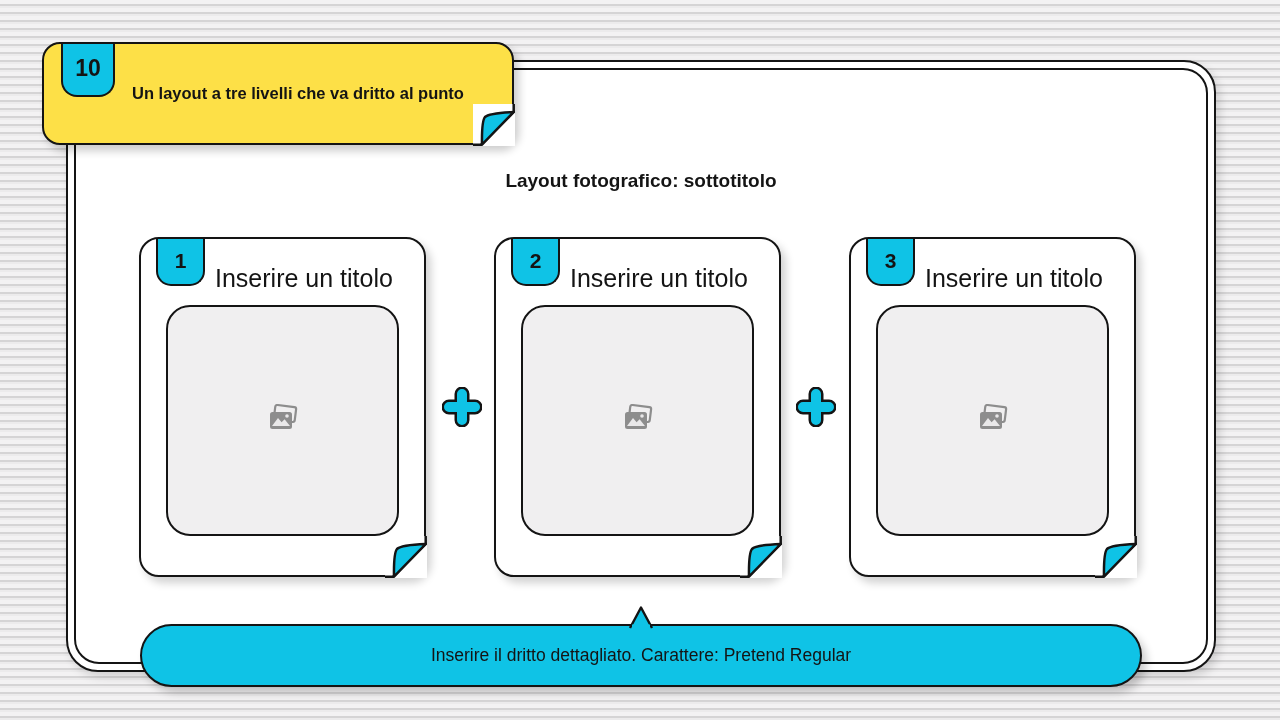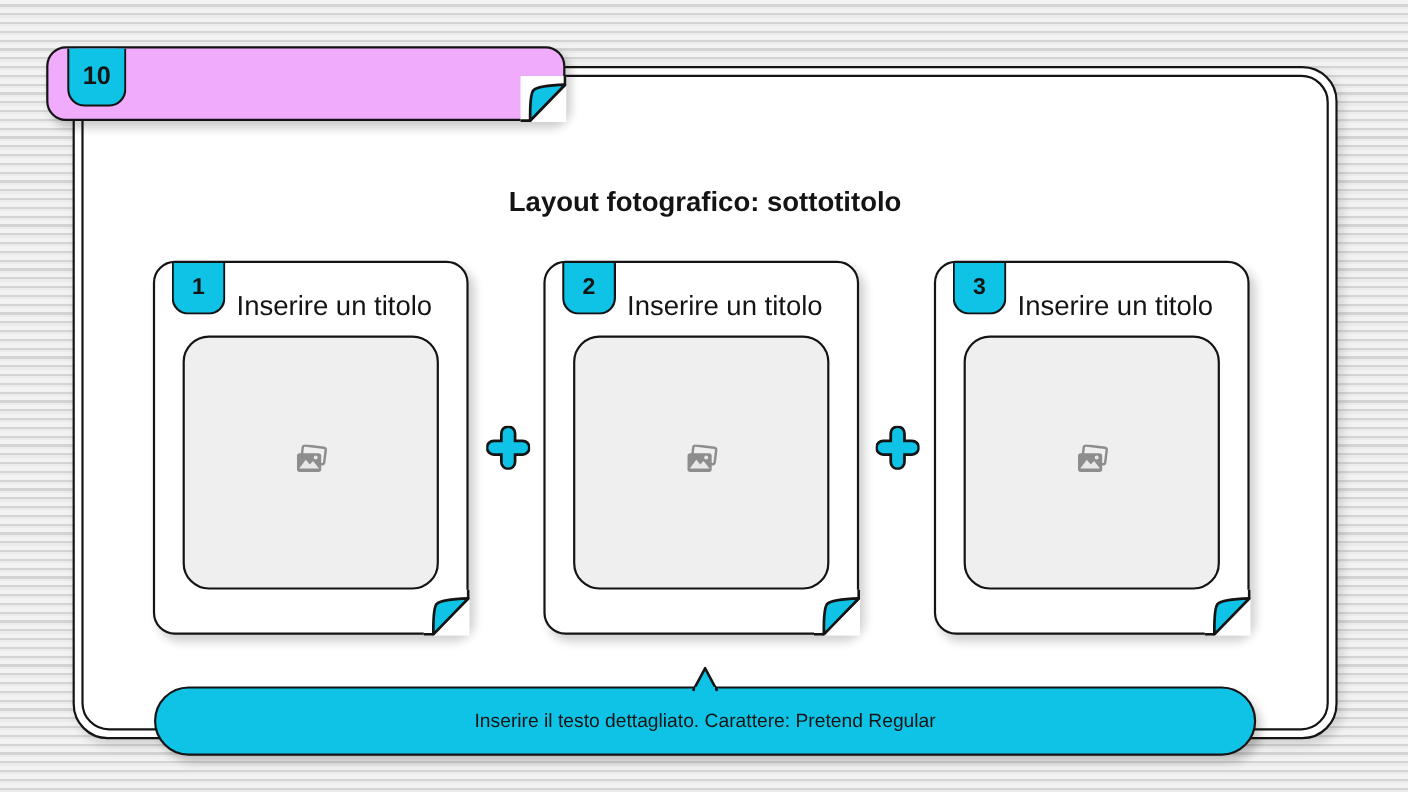--- a/index.html
+++ b/index.html
@@ -20,22 +20,22 @@
     background:#ffffff; border:2.5px solid #141414; border-radius:32px;
     box-shadow:4px 5px 10px rgba(0,0,0,0.14);
   }
   .main-card::before {
     content:""; position:absolute; inset:6px;
     border:2px solid #141414; border-radius:25px; pointer-events:none;
   }
 
   
   .header-note {
-    position:absolute; left:42px; top:42px; width:472px; height:68px;
-    background:#f0abfc; border:2.5px solid #141414; border-radius:18px;
+    position:absolute; left:42px; top:42px; width:472px; height:103px;
+    background:#fde047; border:2.5px solid #141414; border-radius:18px;
     box-shadow:5px 6px 9px rgba(0,0,0,0.20); z-index:6;
   }
   .badge-tab {
     position:absolute; background:#0fc3e6; border:2.5px solid #141414; border-top:none;
     display:flex; align-items:center; justify-content:center;
     font-weight:700;
   }
   .slide-number-badge {
     left:17px; top:0; width:54px; height:53px;
     border-radius:0 0 16px 16px; font-size:23px; padding-bottom:2px;
@@ -46,21 +46,21 @@
     font-size:16.5px; font-weight:700; white-space:nowrap;
   }
 
   
   .fold { position:absolute; right:-2.5px; bottom:-2.5px; width:42px; height:42px; }
   .fold svg { display:block; }
 
   
   .slide-title {
     position:absolute; left:0; right:0; top:108px; text-align:center;
-    font-size:25px; font-weight:700;
+    font-size:19px; font-weight:700;
   }
 
   
   .card {
     position:absolute; top:175px; width:287px; height:340px;
     background:#ffffff; border:2.5px solid #141414; border-radius:20px;
     box-shadow:5px 6px 9px rgba(0,0,0,0.18);
   }
   .card1 { left:71px; } .card2 { left:426px; } .card3 { left:781px; }
   .card-number-badge {
@@ -175,30 +175,31 @@
         <path d="M40.7,0 L40.7,8 L8,40.7 L0,40.7" fill="none" stroke="#141414" stroke-width="2.5"></path>
         <path d="M40.7,8 Q16,9 12,13 Q8.6,17 9,40.7 Z" fill="#0fc3e6" stroke="#141414" stroke-width="2.5" stroke-linejoin="round"></path>
       </svg>
     </div>
   </div>
 
 </div>
 
 <div class="header-note">
   <div class="badge-tab slide-number-badge">10</div>
+  <div class="header-note-text">Un layout a tre livelli che va dritto al punto</div>
   <div class="fold">
     <svg width="42" height="42" viewBox="0 0 42 42">
       <rect width="42" height="42" fill="#ffffff"></rect>
       <path d="M40.7,0 L40.7,8 L8,40.7 L0,40.7" fill="none" stroke="#141414" stroke-width="2.5"></path>
       <path d="M40.7,8 Q16,9 12,13 Q8.6,17 9,40.7 Z" fill="#0fc3e6" stroke="#141414" stroke-width="2.5" stroke-linejoin="round"></path>
     </svg>
   </div>
 </div>
 
 <div class="footer-pill">
   <div class="pill-tail">
     <svg width="26" height="25" viewBox="0 0 26 25">
       <path d="M2,23 L13,2.5 L24,23" fill="#0fc3e6" stroke="#141414" stroke-width="2.4" stroke-linejoin="round"></path>
       <rect x="4" y="19.5" width="18" height="5.5" fill="#0fc3e6"></rect>
     </svg>
   </div>
-  <div class="footer-pill-text">Inserire il testo dettagliato. Carattere: Pretend Regular</div>
+  <div class="footer-pill-text">Inserire il dritto dettagliato. Carattere: Pretend Regular</div>
 </div>
 
 </body></html>

